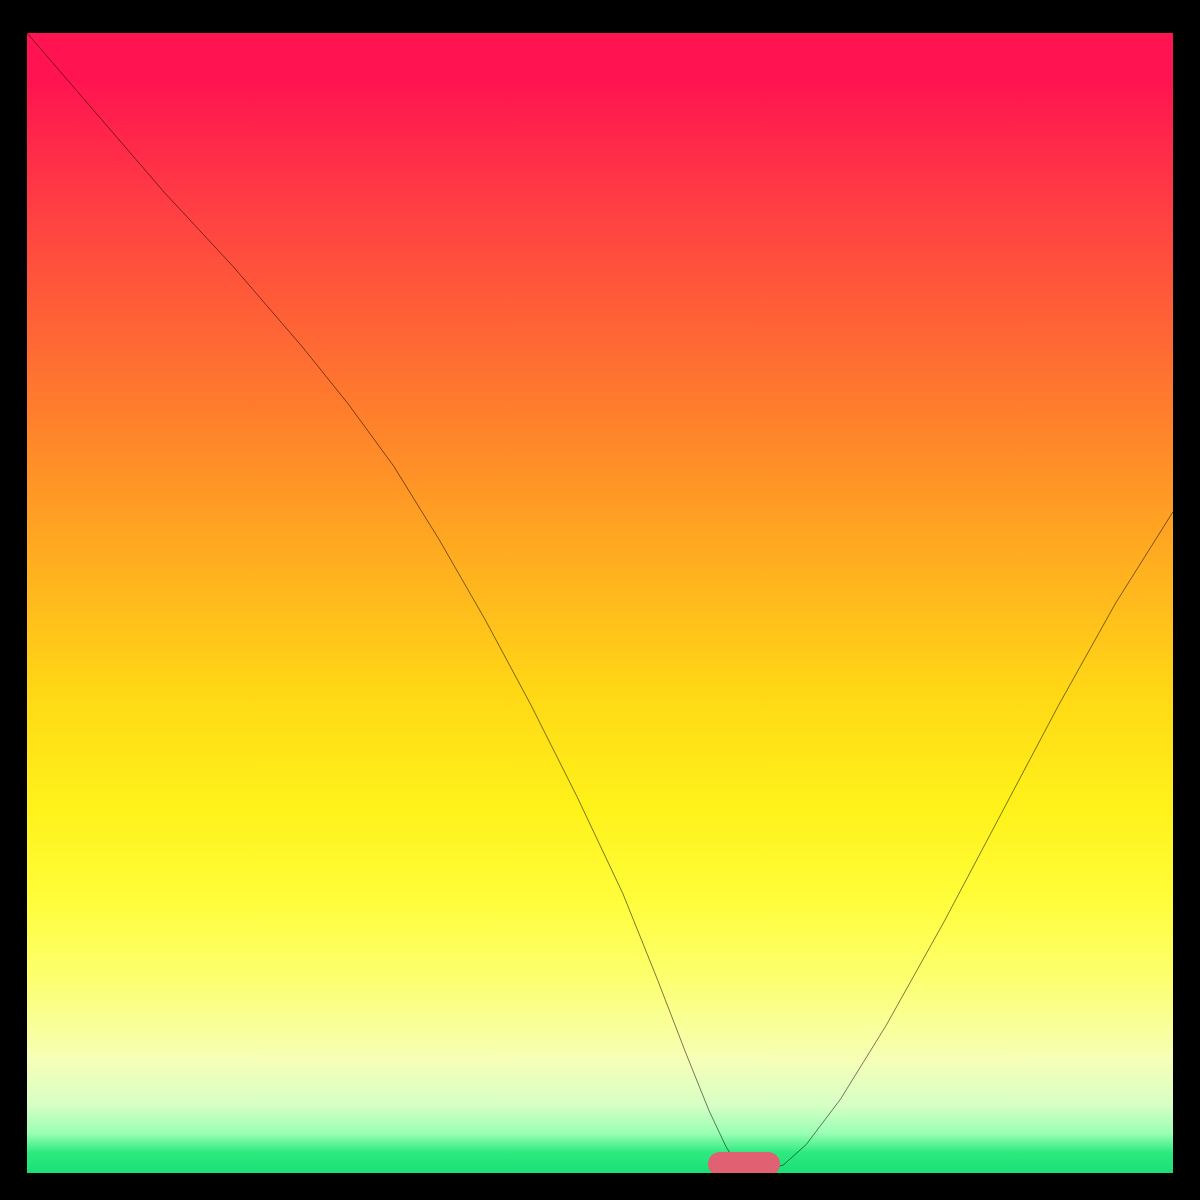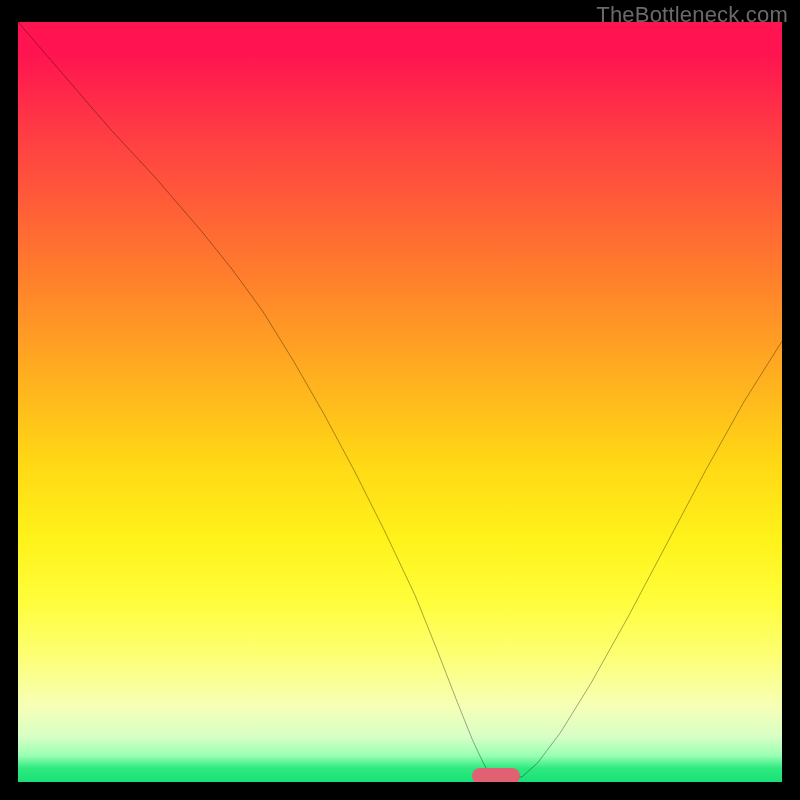--- a/index.html
+++ b/index.html
@@ -70,21 +70,20 @@
     background: #e16071;
     border-radius: 8px;
     z-index: 3;
     transform: translate(-50%, -50%);
   }
 </style>
 </head>
 <body>
 
 <div class="frame">
-  <div class="watermark">TheBottleneck.com</div>
 
   <div class="plot-area">
     <div class="gradient"></div>
 
     <svg class="curve" viewBox="0 0 100 100" preserveAspectRatio="none">
       <path id="curve-path" fill="none" stroke="#000000" stroke-width="0.35" vector-effect="non-scaling-stroke" d="M0.00 0.00 L6.00 7.00 L12.00 14.00 L18.00 20.50 L24.00 27.50 L28.00 32.50 L32.00 38.00 L36.00 44.50 L40.00 51.50 L44.00 59.00 L48.00 67.00 L52.00 75.50 L55.00 83.00 L57.50 89.50 L59.50 94.50 L61.00 97.70 L62.00 99.30 L63.00 99.80 L64.00 99.80 L66.00 99.30 L68.00 97.50 L71.00 93.50 L75.00 87.00 L80.00 78.00 L85.00 68.50 L90.00 59.00 L95.00 50.00 L100.00 42.00"></path>
     </svg>
 
     <div class="marker" id="optimal-marker" style="left: 62.5%; top: 754px; background: rgb(225, 96, 113);"></div>
   </div>

